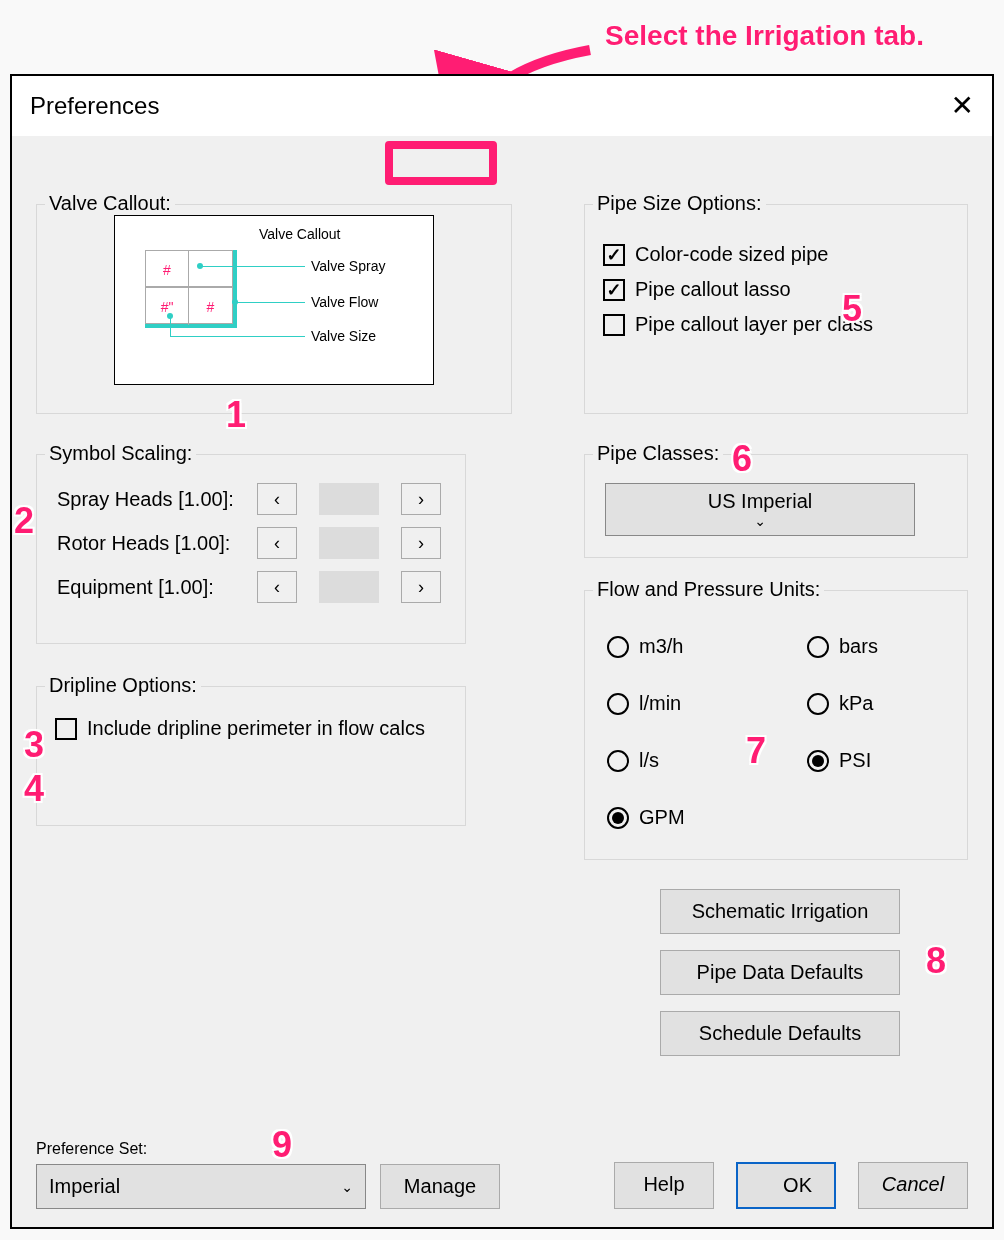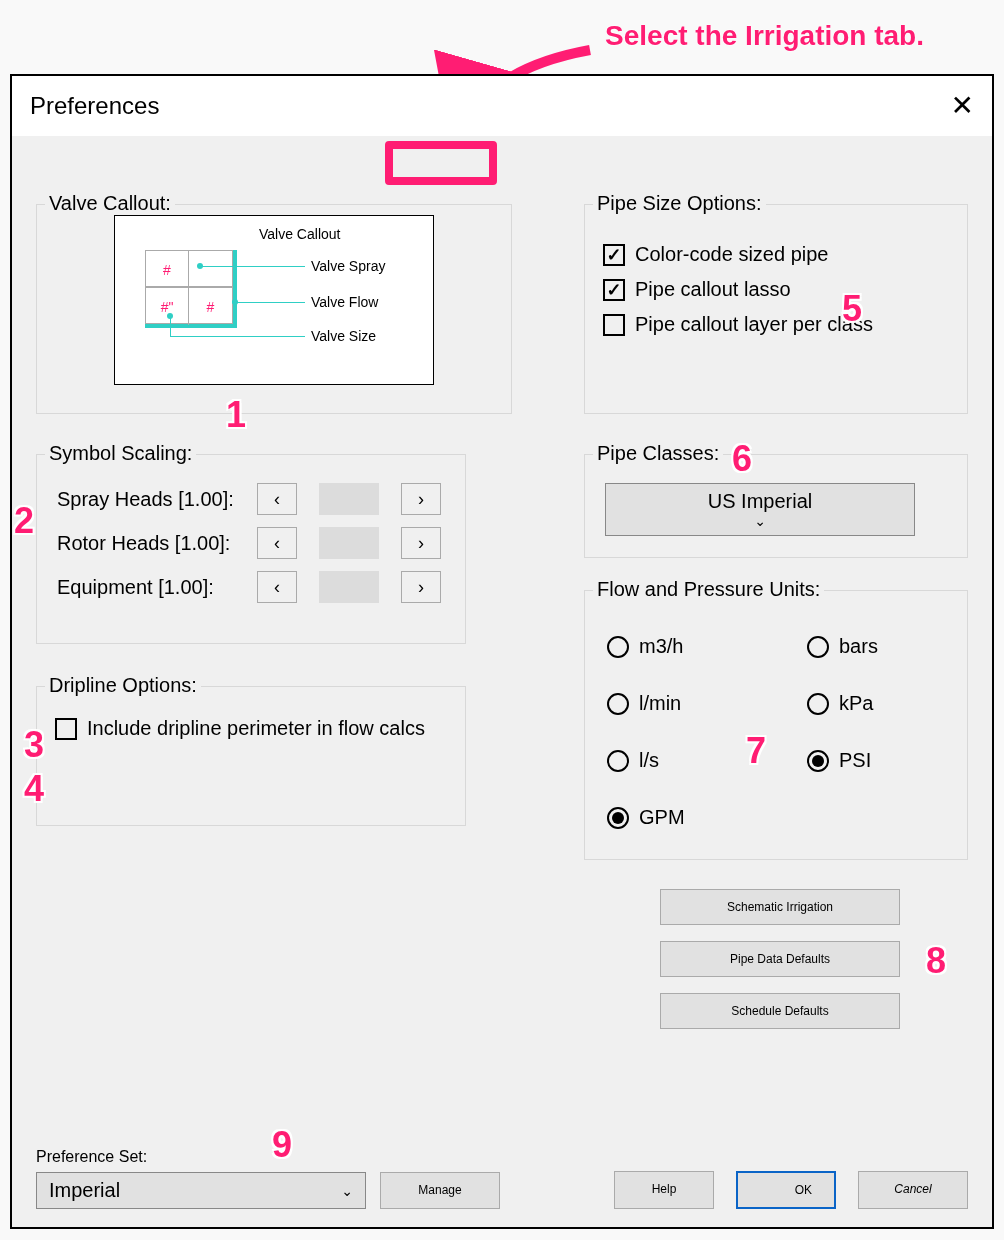--- a/index.html
+++ b/index.html
@@ -20,21 +20,21 @@
   .lbl { width: 200px; font-size: 20px; }
   .stepper { display:flex; align-items:center; }
   .step-btn { width: 40px; height: 32px; border: 1px solid #aaa; background: #f0f0f0; display:flex; align-items:center; justify-content:center; font-size:18px; cursor:pointer; }
   .step-field { width: 60px; height: 32px; background:#dcdcdc; margin:0 22px; }
   .check-row { display:flex; align-items:center; margin: 12px 0; }
   .chk { width: 22px; height: 22px; border: 2px solid #000; margin-right: 10px; display:inline-flex; align-items:center; justify-content:center; font-size:18px; font-weight:700; cursor:pointer; }
   .chk.checked::after { content:"✓"; }
   .radio-row { display:flex; align-items:center; margin: 10px 0; }
   .radio { width: 22px; height:22px; border:2px solid #000; border-radius:50%; margin-right:10px; display:inline-flex; align-items:center; justify-content:center; cursor:pointer; }
   .radio.selected::after { content:""; width:12px; height:12px; background:#000; border-radius:50%; }
-  .btn { background:#e1e1e1; border:1px solid #aaa; padding:10px 22px; font-size:12px; cursor:pointer; text-align:center; }
+  .btn { background:#e1e1e1; border:1px solid #aaa; padding:10px 22px; font-size:20px; cursor:pointer; text-align:center; }
   .btn-primary { border:2px solid #0a64c7;text-align:right; }
   .select { display:flex; align-items:center; justify-content:space-between; border:1px solid #888; background:#e1e1e1; padding:6px 12px; font-size:20px; cursor:pointer; }
   .chev { font-size:14px; }
   .callout-box { position:relative; width:320px; height:170px; background:#fff; border:1px solid #000; margin:10px auto 0; overflow:hidden;}
   .cb-title { position:absolute; top:10px; left:108px; font-size:14px;margin-left:36px; }
   .cb-grid { position:absolute; top:34px; left:30px; width:92px; height:78px; border:4px solid #2fcfc5; border-left:none; border-top:none; }
   .cb-row { width:88px; height:37px; border:1px solid #aaa; border-left:1px solid #aaa; border-top:1px solid #aaa; display:flex;}
   .cb-cell { width:44px; height:37px; display:flex; align-items:center; justify-content:center; font-size:14px; color:#ff1d73; border-right:1px solid #aaa;}
   .cb-cell:last-child{border-right:none;}
   .cb-line { position:absolute; height:1px; background:#2fcfc5; }

